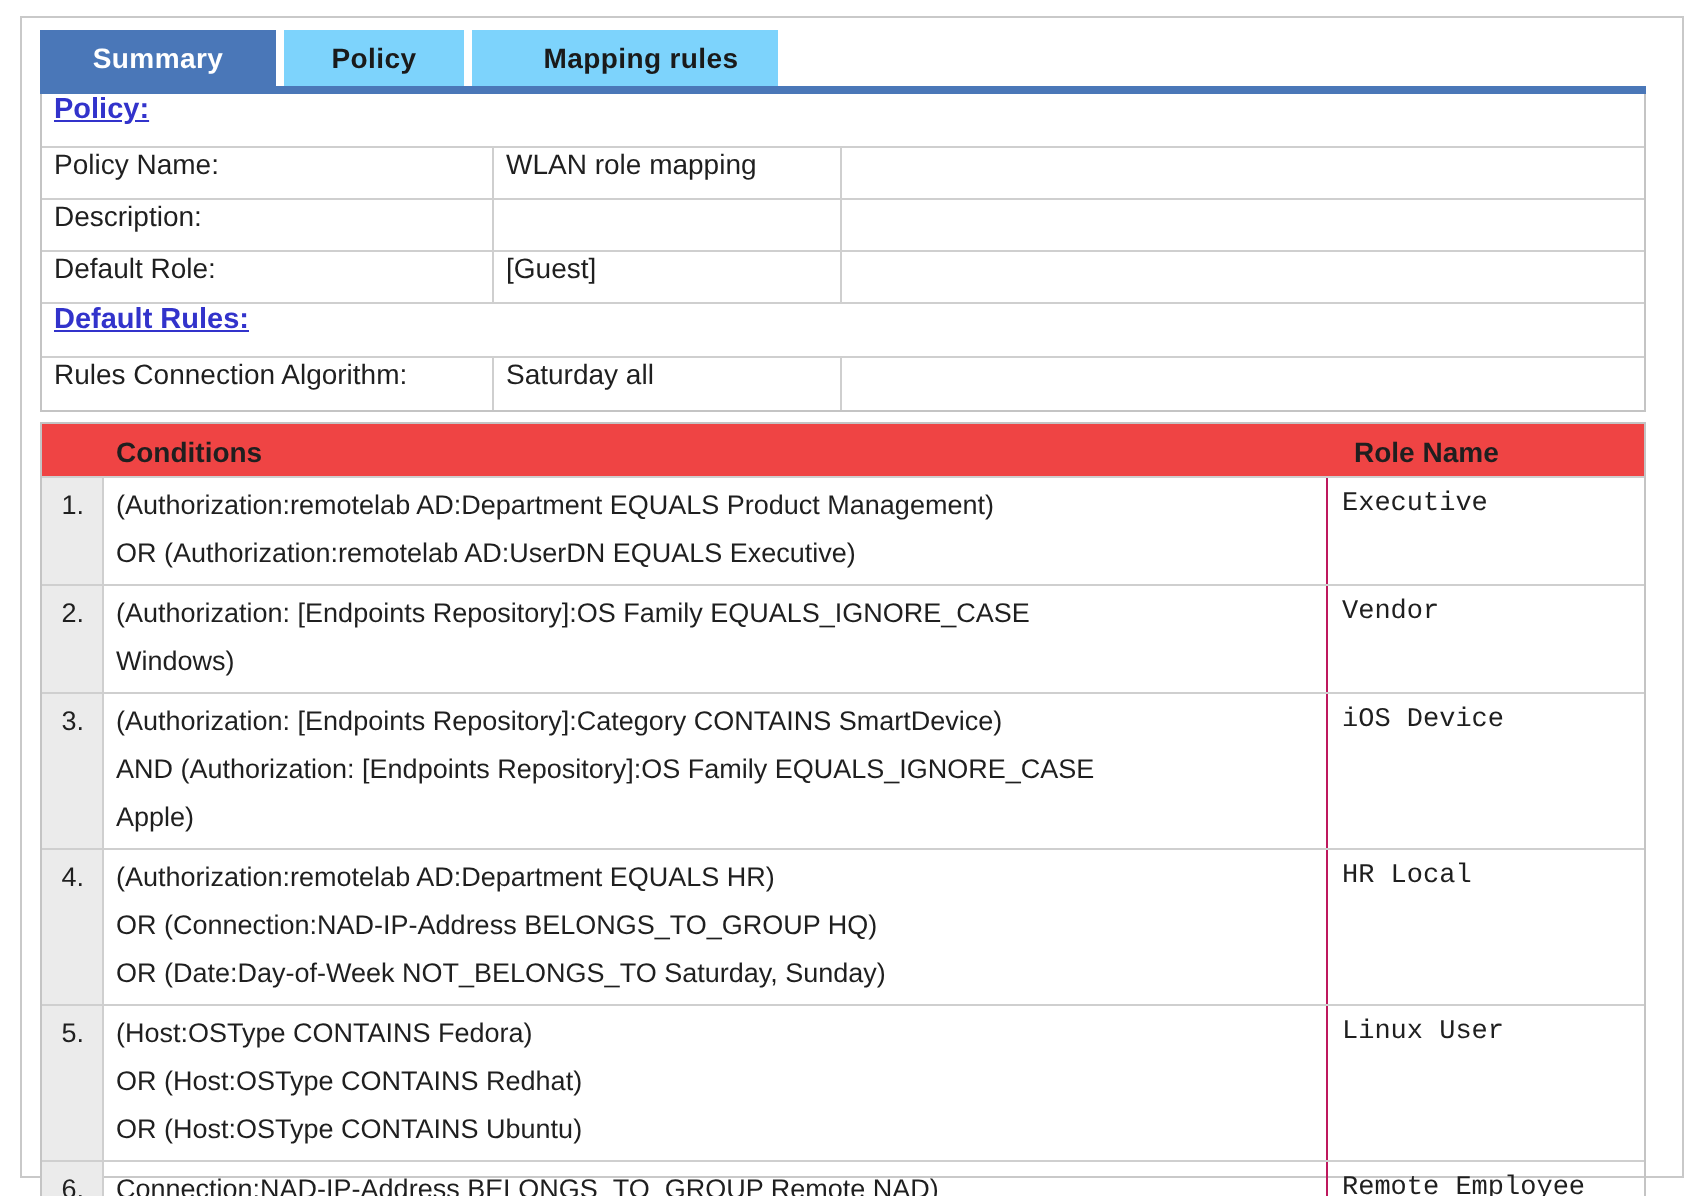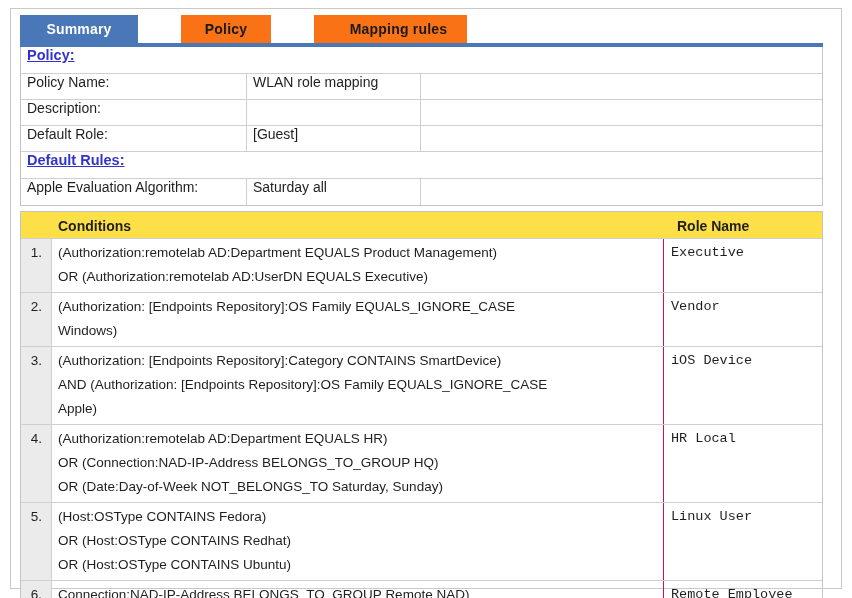--- a/index.html
+++ b/index.html
@@ -13,25 +13,25 @@
   }
   .frame {
     position: absolute;
     left: 10px; top: 8px;
     width: 832px; height: 581px;
     border: 1px solid #c9c9c9;
     background: #ffffff;
     padding: 6px 0 0 9px;
   }
   
-  .tab-bar { display: flex; height: 28px; gap: 39px; }
+  .tab-bar { display: flex; height: 28px; }
   .tab {
     height: 28px;
     display: flex; align-items: center; justify-content: center;
-    background: #f97316;
+    background: #7dd3fc;
     color: #1a1a1a;
     font-weight: bold;
     font-size: 14px;
     margin-right: 4px;
     cursor: pointer;
     letter-spacing: 0.2px;
   }
   .tab-summary { width: 118px; }
   .tab-policy { width: 90px; }
   .tab-mapping { width: 153px; padding-left: 16px; }
@@ -72,21 +72,21 @@
     border: 1px solid #c4c4c4;
     font-size: 13.5px;
   }
   .r-row {
     display: grid;
     grid-template-columns: 31px 612px 1fr;
     border-bottom: 1px solid #cfcfcf;
   }
   .r-row:last-child { border-bottom: none; }
   .r-row.header {
-    background: #fde047;
+    background: #ef4444;
     height: 27px;
     font-weight: bold;
     font-size: 14px;
   }
   .r-row.header .r-cell { border-right: none; background: transparent; }
   .r-cell { padding: 2px 6px 3px 6px; line-height: 24px; }
   .c-num {
     background: #ebebeb;
     border-right: 1px solid #cfcfcf;
     text-align: right;
@@ -132,21 +132,21 @@
       <div class="p-cell c1">Default Role:</div>
       <div class="p-cell c2">[Guest]</div>
       <div class="p-cell c3"></div>
     </div>
     <div class="p-row heading-row">
       <div class="p-cell">
         <span class="section-link">Default Rules:</span>
       </div>
     </div>
     <div class="p-row">
-      <div class="p-cell c1">Apple Evaluation Algorithm:</div>
+      <div class="p-cell c1">Rules Connection Algorithm:</div>
       <div class="p-cell c2">Saturday all</div>
       <div class="p-cell c3"></div>
     </div>
   </div>
 
   <div class="rules-gap"></div>
 
   <div class="rules-table">
     <div class="r-row header">
       <div class="r-cell c-num"></div>

